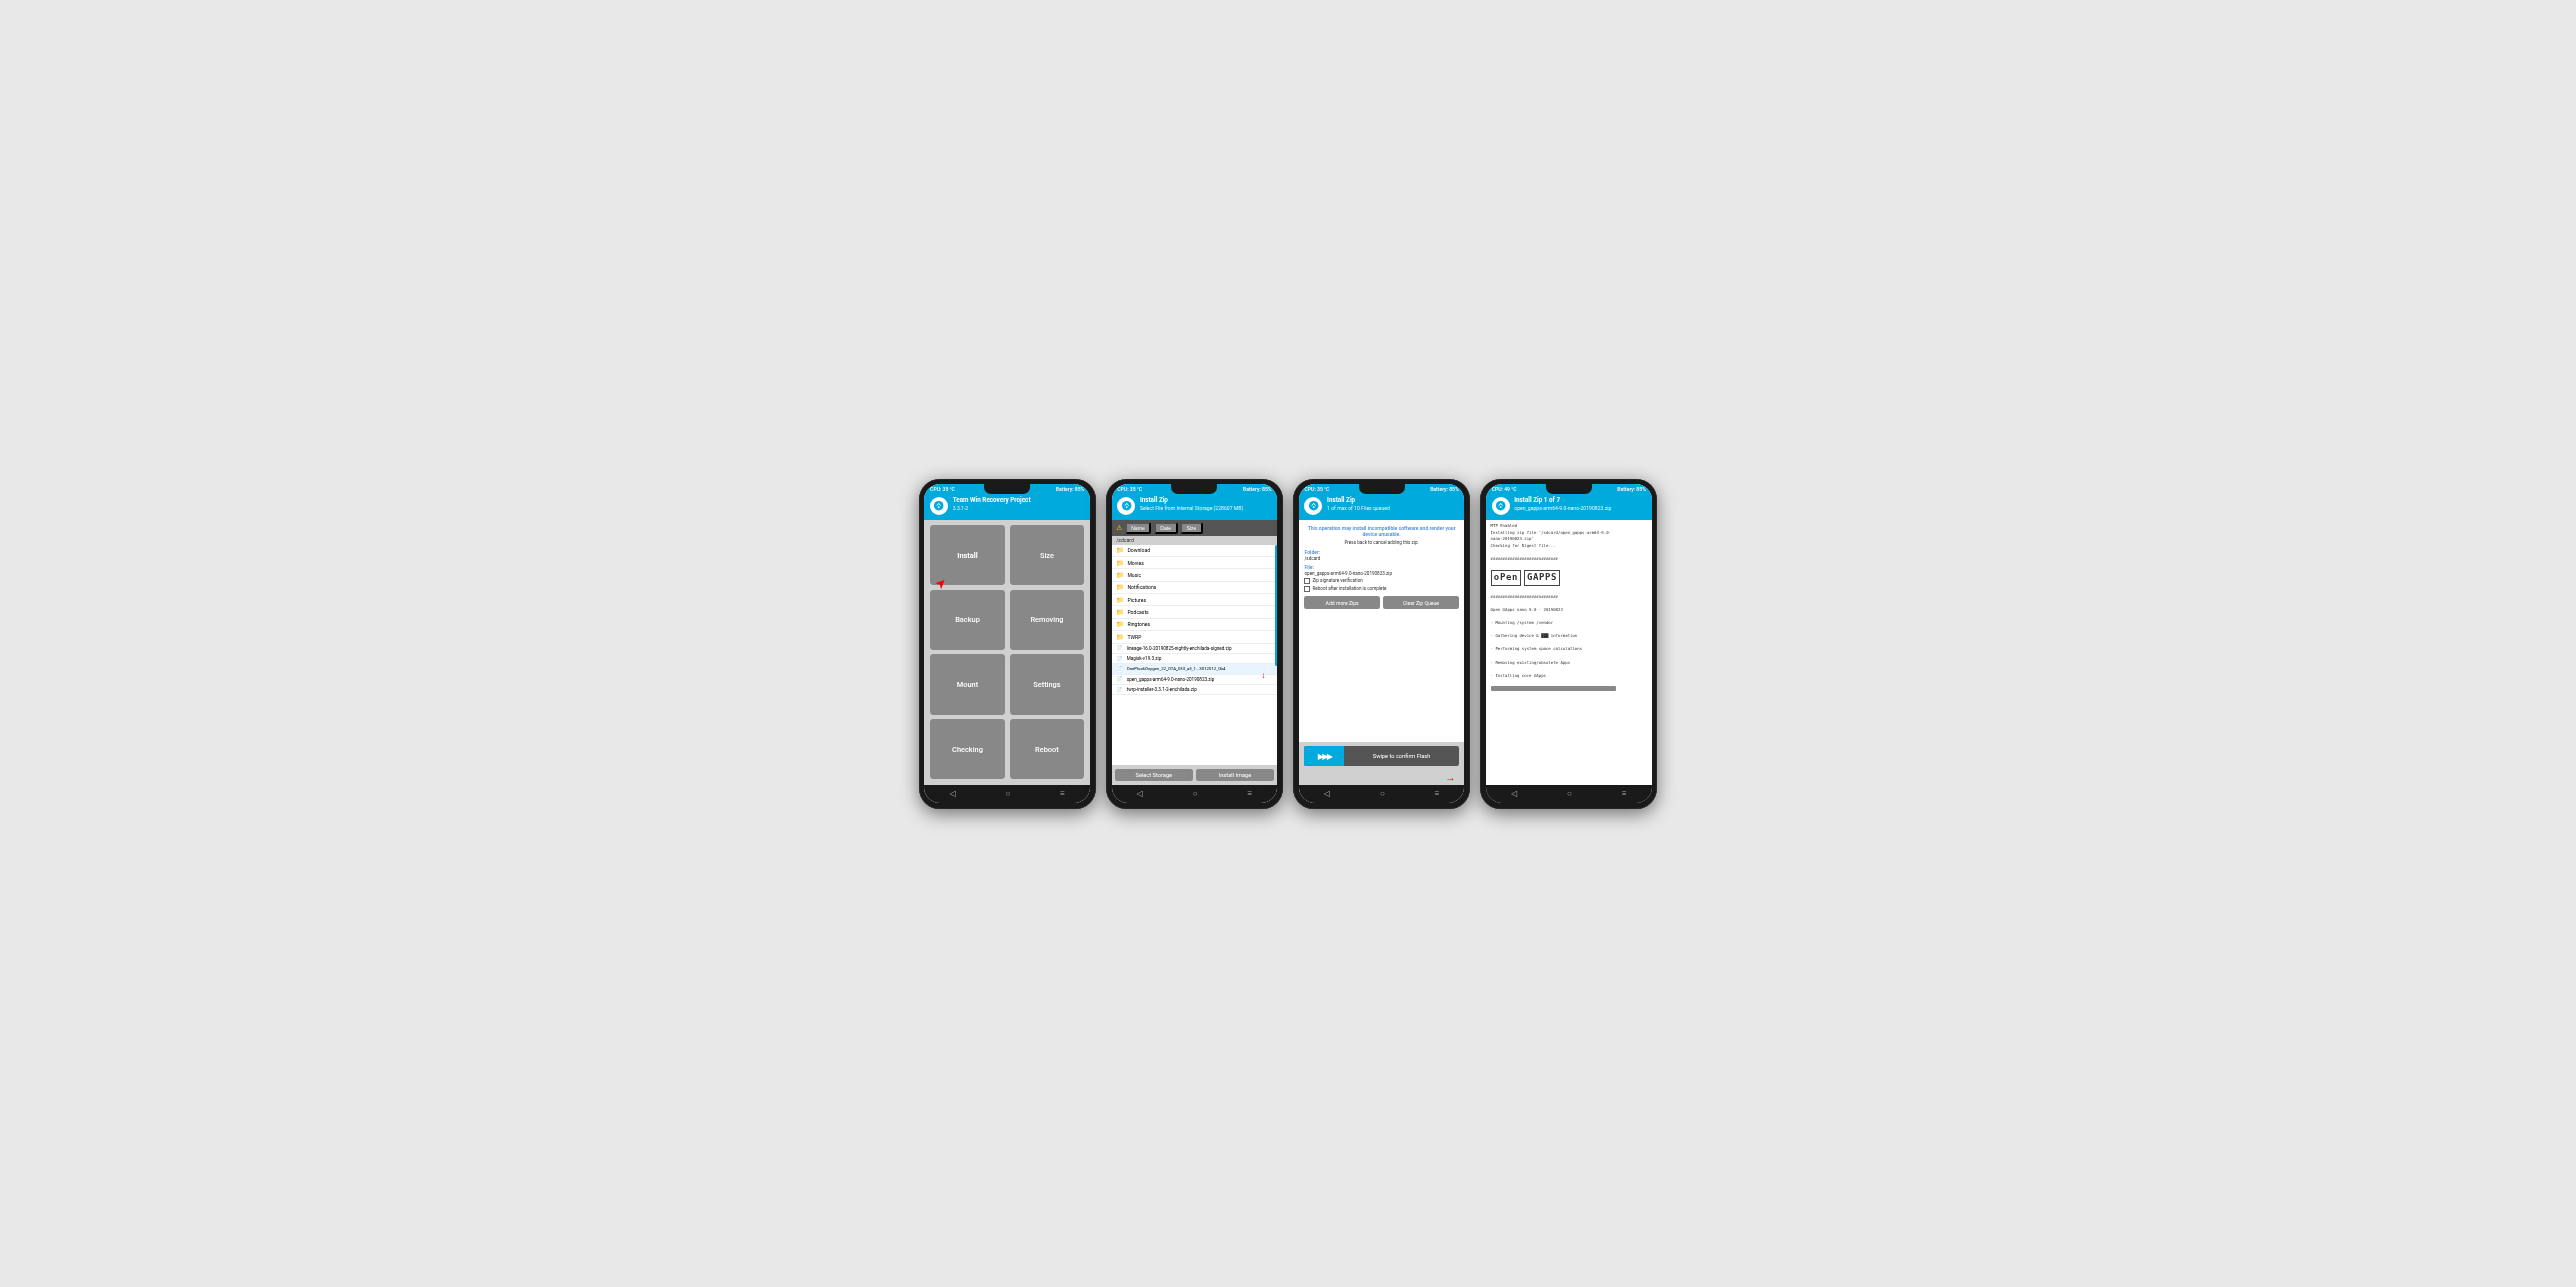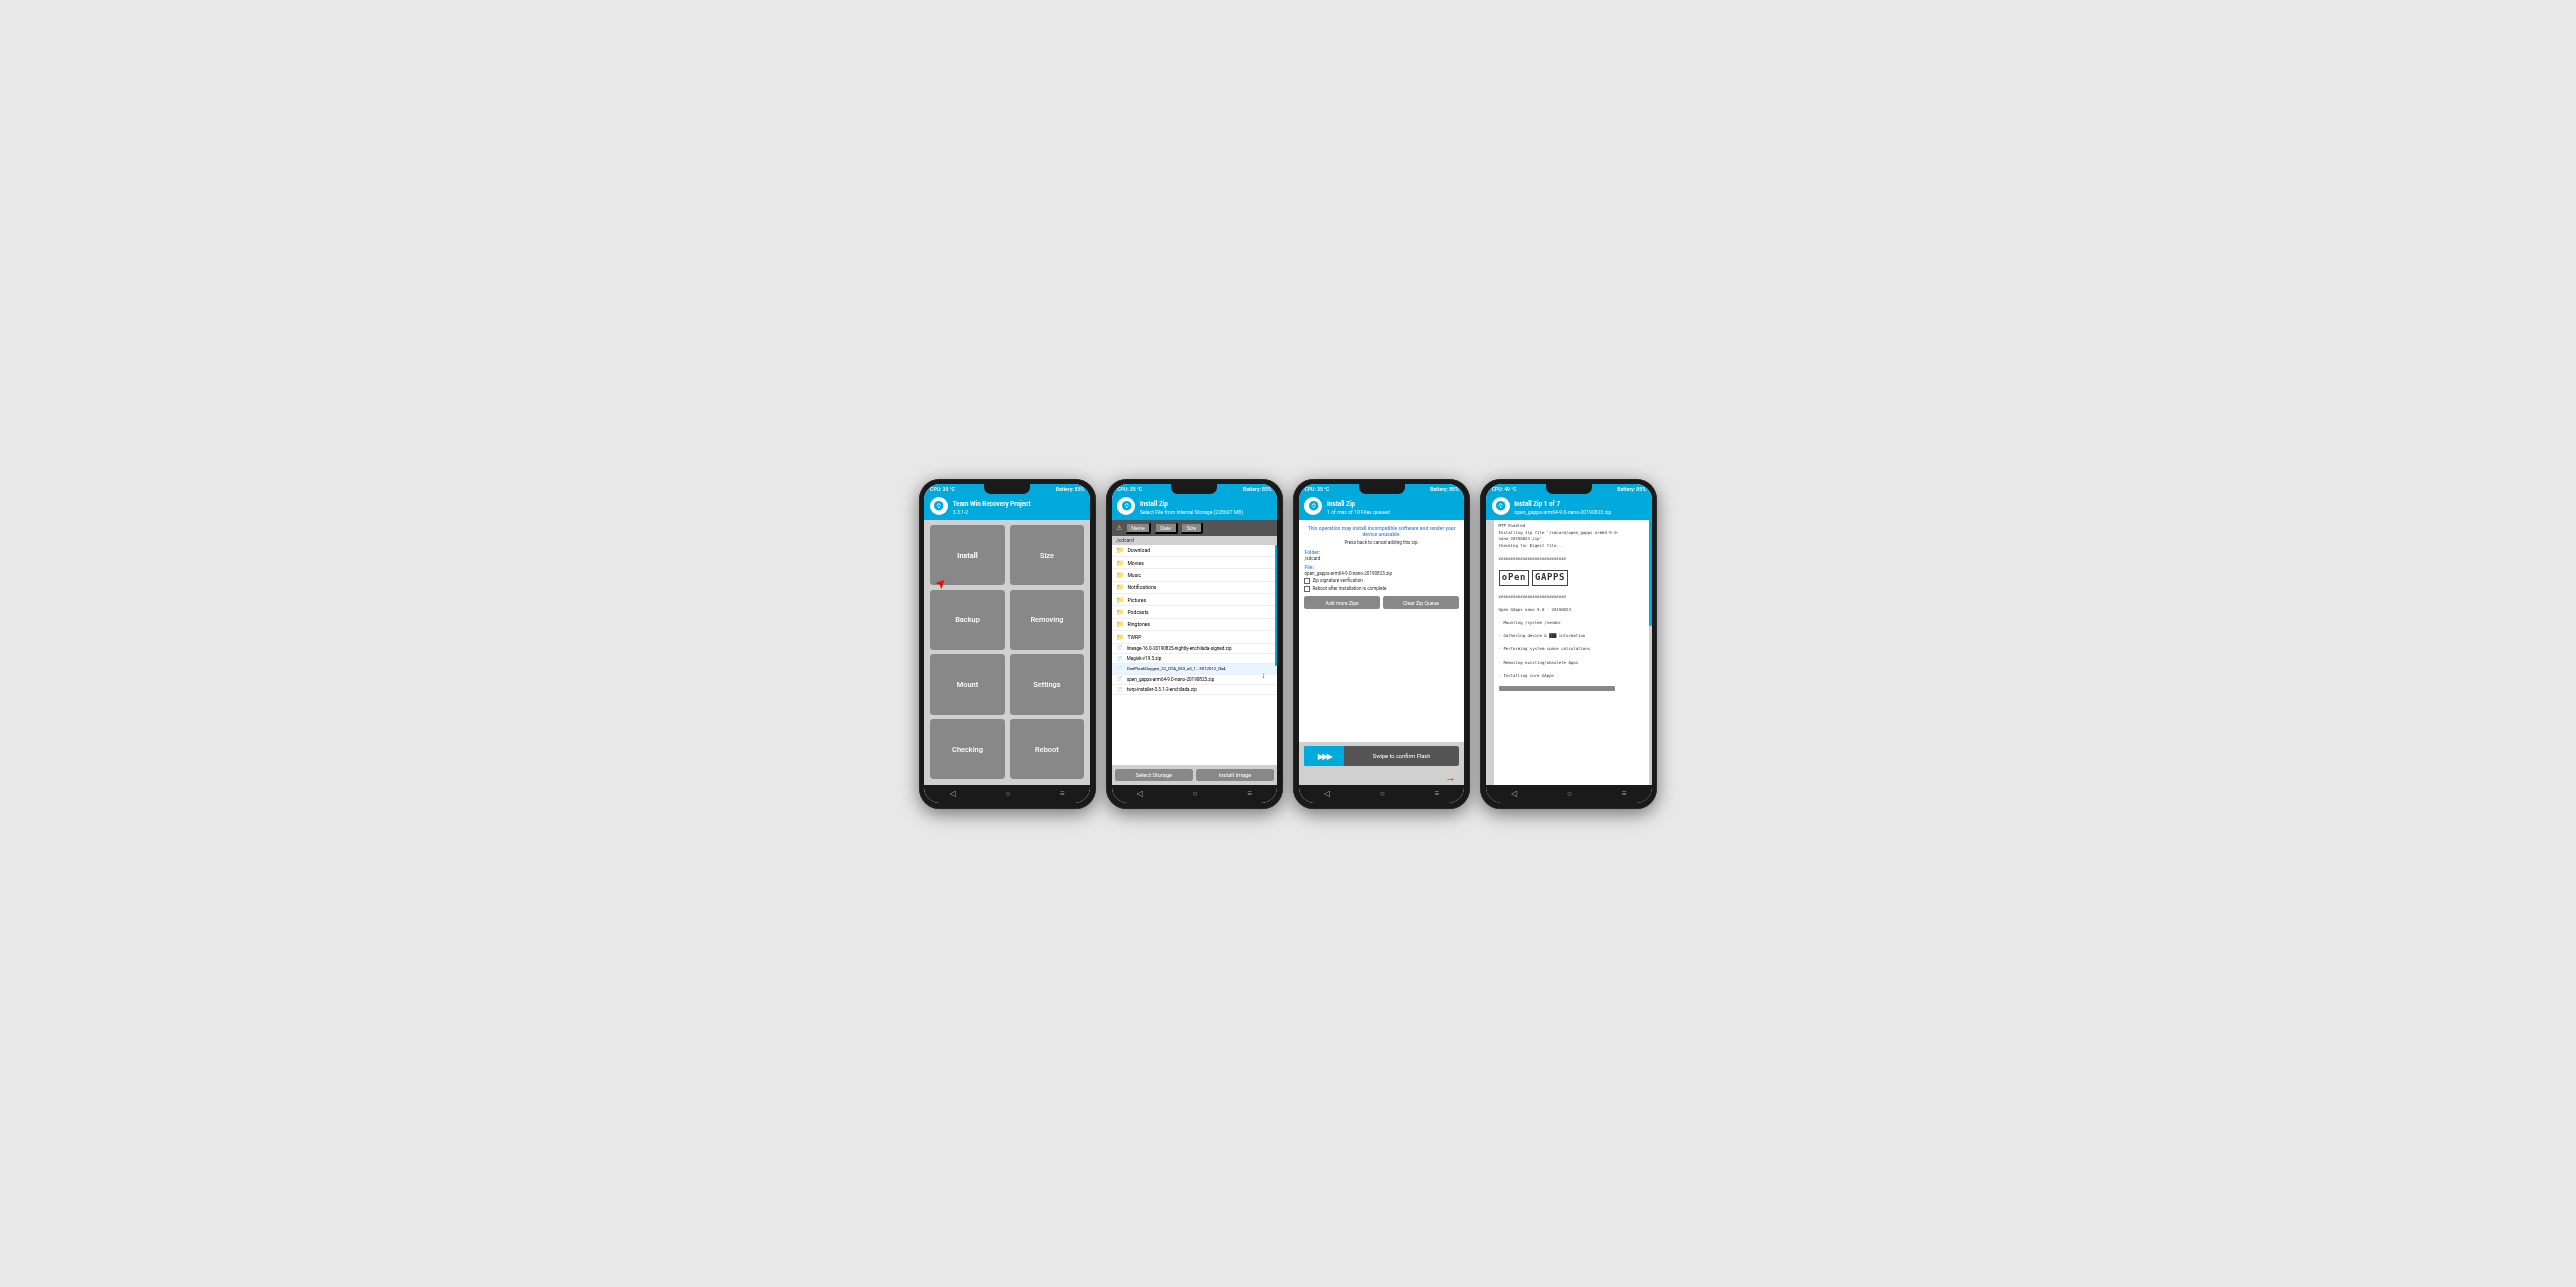--- a/index.html
+++ b/index.html
@@ -55,21 +55,21 @@
       display: flex;
       justify-content: space-between;
       padding: 1.7px 5.7px;
       font-weight: 500;
     }
     .header {
       background: #00aadd;
       color: white;
       padding: 3.4px 5.7px 4.6px 5.7px;
       display: flex;
-      align-items: flex-end;
+      align-items: flex-start;
       gap: 4.6px;
     }
     .header-icon {
       width: 18px;
       height: 18px;
       background: white;
       border-radius: 50%;
       display: flex;
       align-items: center;
       justify-content: center;
@@ -549,21 +549,21 @@
             <circle cx="12" cy="12" r="10" fill="#00aadd"></circle>
             <path d="M8 12 L12 7 L16 12" stroke="white" stroke-width="2" fill="none"></path>
             <circle cx="12" cy="15" r="2" fill="white"></circle>
           </svg>
         </div>
         <div class="header-text">
           <h1>Install Zip 1 of 7</h1>
           <p>open_gapps-arm64-9.0-nano-20190823.zip</p>
         </div>
       </div>
-      <div class="screen-content" style="flex-direction:row; position:relative;padding-left:8px;">
+      <div class="screen-content" style="flex-direction:column; position:relative;">
         <div class="log-content">
           <div class="log-line">MTP Enabled</div>
           <div class="log-line">Installing zip file '/sdcard/open_gapps-arm64-9.0-</div>
           <div class="log-line">nano-20190823.zip'</div>
           <div class="log-line">Checking for Digest file...</div>
           <div class="log-line">&nbsp;</div>
           <div class="log-line hash">############################</div>
           <div class="log-line">&nbsp;</div>
           
           <div style="border:1.1px solid #444; display:inline-block; padding:0.6px 2.3px; font-size:9px; font-weight:bold; font-family:monospace; color:#333; letter-spacing:0.6px; margin: 0.6px 0;">oPen</div>

